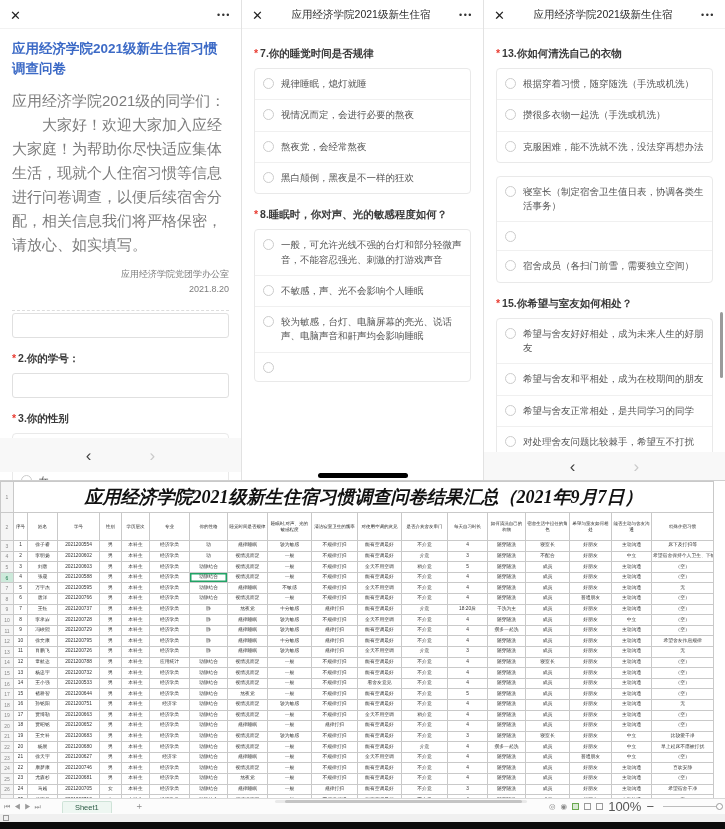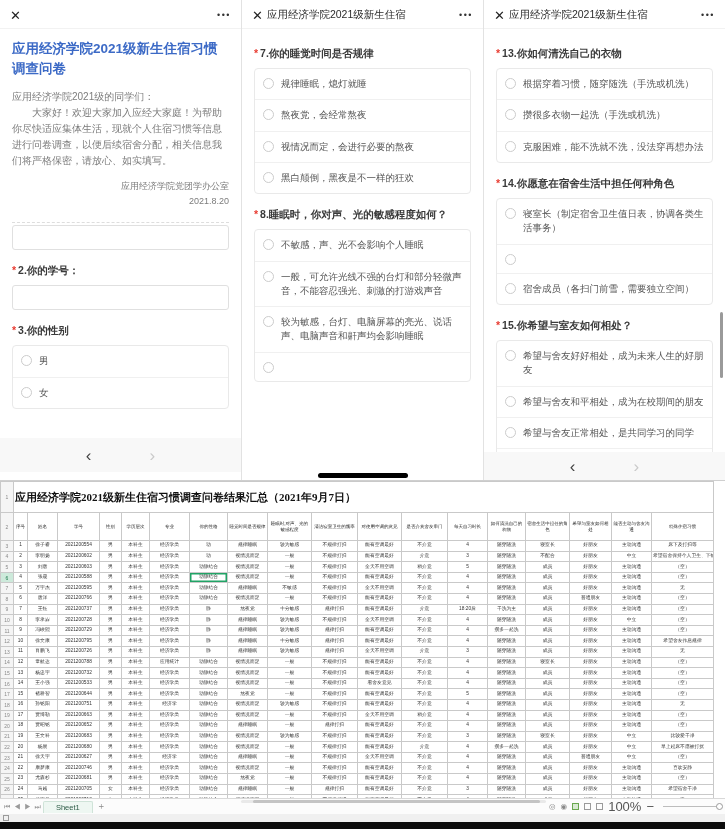--- a/index.html
+++ b/index.html
@@ -7,24 +7,24 @@
     width:725px;height:829px;overflow:hidden;background:#fff;position:relative;
     font-family:"Liberation Sans",sans-serif;-webkit-font-smoothing:antialiased;
   }
   
   .phones{display:flex;height:480px;width:725px;}
   .phone{flex:1 1 0;min-width:0;background:#fff;border-right:1px solid #e2e2e2;position:relative;overflow:hidden;}
   .phone:last-child{border-right:none;}
   .ph-head{height:26px;display:flex;align-items:center;justify-content:space-between;padding:2px 10px 0 10px;border-bottom:1px solid #f2f2f2;}
   .x-icon{font-size:13px;color:#222;line-height:1;}
   .dots-icon{font-size:9px;letter-spacing:1.5px;color:#333;line-height:1;}
-  .ph-title{flex:1;font-size:10.5px;color:#2b2b2b;white-space:nowrap;overflow:hidden;padding:0 4px;}
+  .ph-title{flex:1;text-align:center;font-size:10.5px;color:#2b2b2b;white-space:nowrap;overflow:hidden;padding:0 4px;}
   .ph-body{padding:4px 12px 0 12px;}
   .form-title{font-size:13.5px;font-weight:bold;color:#3c6ac6;line-height:1.5;margin:6px 0 9px 0;}
-  .intro{font-size:10px;color:#7c7c7c;line-height:1.6;}
+  .intro{font-size:15px;color:#7c7c7c;line-height:1.6;}
   .intro .indent{text-indent:2em;}
   .sign{font-size:9px;color:#7c7c7c;text-align:right;margin-top:10px;line-height:1.7;}
   .dash-divider{border-top:1px dashed #ddd;margin:13px 0 2px 0;}
   .q-block{margin:0 0 13px 0;}
   .q-title{font-size:10.5px;font-weight:bold;color:#3a3a3a;margin:13px 0 8px 0;line-height:1.35;}
   .star{color:#e83a30;margin-right:2px;font-weight:bold;}
   .input-box{height:23px;border:1px solid #e0e0e0;border-radius:3px;background:#fff;}
   .opt-list{border:1px solid #e9e9e9;border-radius:4px;background:#fff;}
   .opt{display:flex;align-items:flex-start;padding:8px 8px;border-top:1px solid #f0f0f0;font-size:9.5px;color:#555;line-height:1.5;}
   .opt:first-child{border-top:none;}
@@ -37,27 +37,27 @@
   .home-indicator{position:absolute;left:50%;transform:translateX(-50%);bottom:2px;width:90px;height:5px;background:#000;border-radius:3px;}
   .v-scrollbar{position:absolute;right:2px;top:312px;width:3px;height:66px;background:#9a9a9a;border-radius:2px;}
   
   .sheet{width:725px;height:349px;background:#fff;border-top:1px solid #cfcfcf;}
   .grid-wrap{height:317px;overflow:hidden;}
   table.grid{border-collapse:collapse;table-layout:fixed;width:713px;}
   table.grid td{border:1px solid #c9c9c9;padding:0 1px;overflow:hidden;vertical-align:middle;}
   td.rownum{background:#f5f5f5;color:#8a8a8a;font-size:5px;text-align:center;}
   td.rownum.sel-rownum{background:#cdeadb;color:#1f7a4d;}
   tr.title-row td{height:30px;}
-  td.sheet-title{font-family:"Liberation Serif",serif;font-size:11px;font-weight:bold;color:#111;text-align:left;white-space:nowrap;}
+  td.sheet-title{font-family:"Liberation Serif",serif;font-size:18px;font-weight:bold;color:#111;text-align:center;white-space:nowrap;font-style:italic;}
   tr.head-row td{height:27px;}
   td.hcell{font-size:4.5px;color:#222;text-align:center;line-height:1.15;word-break:break-all;}
   td.dcell{font-size:4.8px;color:#333;text-align:center;white-space:nowrap;height:9.6px;line-height:1;}
   td.sel-cell{box-shadow:inset 0 0 0 1.5px #21a366;}
   
-  .tabbar{height:15px;display:flex;align-items:center;background:#fcfcfc;border-top:1px solid #d8d8d8;font-size:8px;color:#777;padding:0 4px;gap:1px;}
+  .tabbar{height:15px;display:flex;align-items:center;background:#fcfcfc;border-top:1px solid #d8d8d8;font-size:8px;color:#777;padding:0 4px;gap:20px;}
   .tab-nav{letter-spacing:1px;color:#9a9a9a;font-size:7px;}
   .sheet-tab{background:#eef7f2;border:1px solid #cfe3d8;border-bottom:none;color:#2e5c47;padding:1px 12px;font-size:7.5px;border-radius:2px 2px 0 0;}
   .add-tab{color:#8a8a8a;font-size:9px;padding:0 3px;}
   .tab-spacer{flex:1;position:relative;height:100%;}
   .h-scroll{position:absolute;left:30%;right:2px;top:1px;height:3px;background:#e9e9e9;border-radius:2px;}
   .h-scroll .handle{position:absolute;left:4%;right:2%;top:0;height:3px;background:#c4c4c4;border-radius:2px;}
   .statusbar{display:flex;align-items:center;gap:5px;color:#8a8a8a;}
   .st-icon{font-size:7.5px;line-height:1;}
   .view-box{width:7px;height:7px;border:1px solid #9a9a9a;display:inline-block;box-sizing:border-box;}
   .view-box.active{background:#d9ead3;border-color:#6aa84f;}
@@ -128,42 +128,42 @@
       <div>
           <div class="q-block">
             <div class="q-title"><span class="star">*</span>7.你的睡觉时间是否规律</div>
             <div class="opt-list">
               <div class="opt">
                 <span class="radio"></span>
                 <span>规律睡眠，熄灯就睡</span>
               </div>
               <div class="opt">
                 <span class="radio"></span>
+                <span>视情况而定，会进行必要的熬夜</span>
+              </div>
+              <div class="opt">
+                <span class="radio"></span>
                 <span>熬夜党，会经常熬夜</span>
-              </div>
-              <div class="opt">
-                <span class="radio"></span>
-                <span>视情况而定，会进行必要的熬夜</span>
               </div>
               <div class="opt">
                 <span class="radio"></span>
                 <span>黑白颠倒，黑夜是不一样的狂欢</span>
               </div>
             </div>
           </div>
           <div class="q-block">
             <div class="q-title"><span class="star">*</span>8.睡眠时，你对声、光的敏感程度如何？</div>
             <div class="opt-list">
               <div class="opt">
                 <span class="radio"></span>
+                <span>一般，可允许光线不强的台灯和部分轻微声音，不能容忍强光、刺激的打游戏声音</span>
+              </div>
+              <div class="opt">
+                <span class="radio"></span>
                 <span>不敏感，声、光不会影响个人睡眠</span>
-              </div>
-              <div class="opt">
-                <span class="radio"></span>
-                <span>一般，可允许光线不强的台灯和部分轻微声音，不能容忍强光、刺激的打游戏声音</span>
               </div>
               <div class="opt">
                 <span class="radio"></span>
                 <span>较为敏感，台灯、电脑屏幕的亮光、说话声、电脑声音和鼾声均会影响睡眠</span>
               </div>
               <div class="opt">
                 <span class="radio"></span>
               </div>
             </div>
           </div>
@@ -191,21 +191,20 @@
                 <span class="radio"></span>
                 <span>攒很多衣物一起洗（手洗或机洗）</span>
               </div>
               <div class="opt">
                 <span class="radio"></span>
                 <span>克服困难，能不洗就不洗，没法穿再想办法</span>
               </div>
             </div>
           </div>
           <div class="q-block">
-            <div class="q-title"><span class="star">*</span>14.你愿意在宿舍生活中担任何种角色</div>
             <div class="opt-list">
               <div class="opt">
                 <span class="radio"></span>
                 <span>寝室长（制定宿舍卫生值日表，协调各类生活事务）</span>
               </div>
               <div class="opt">
                 <span class="radio"></span>
               </div>
               <div class="opt">
                 <span class="radio"></span>

